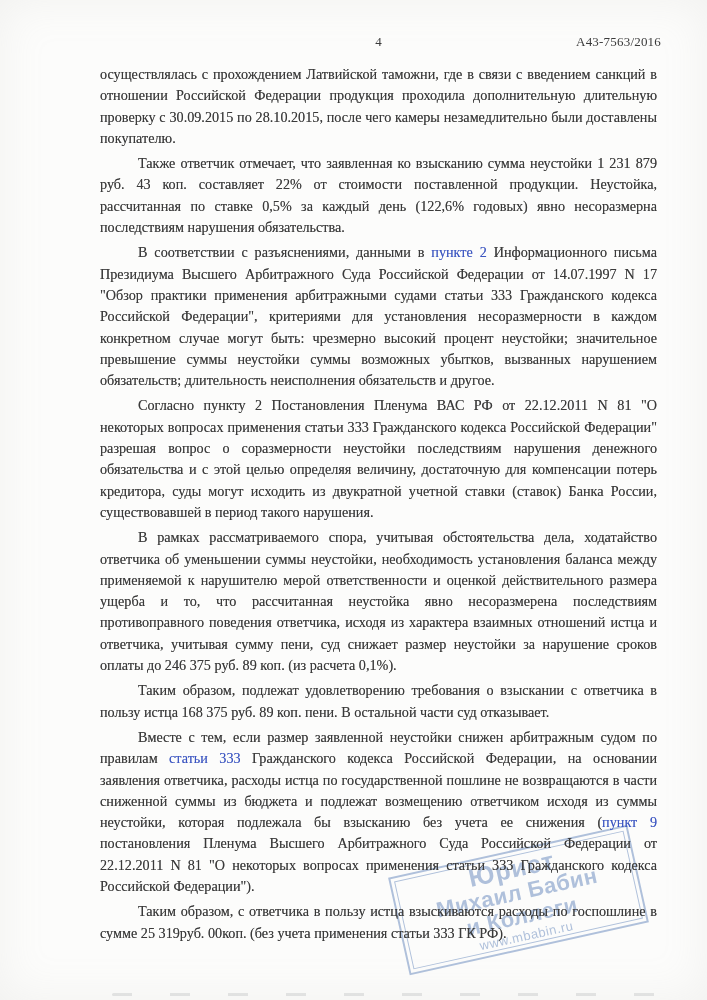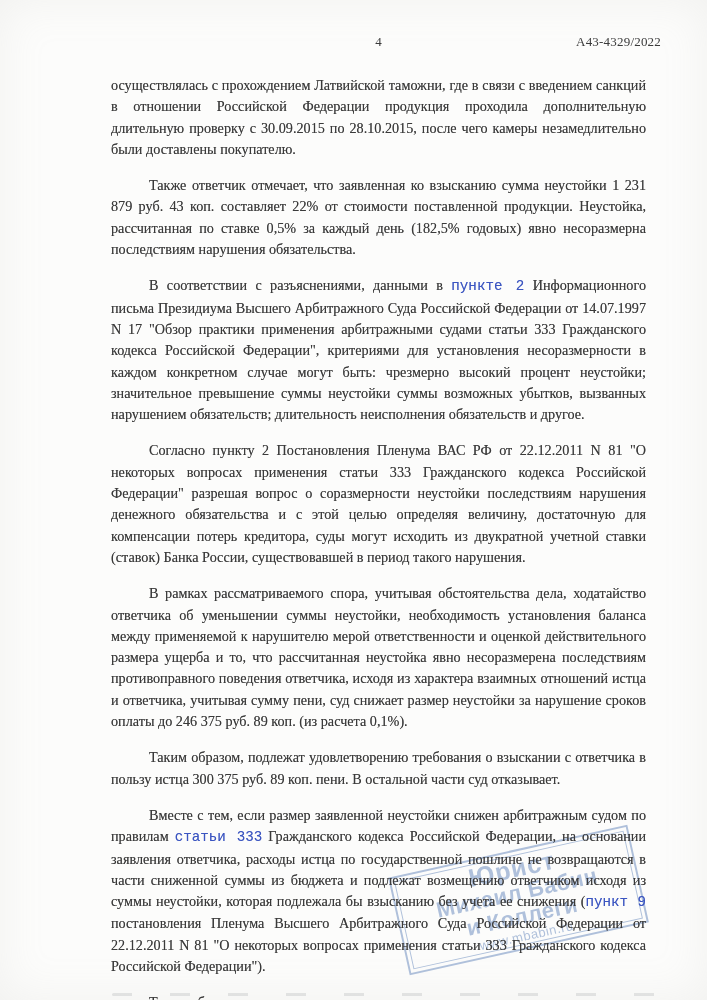--- a/index.html
+++ b/index.html
@@ -28,23 +28,23 @@
   .casenum{
     position:absolute; right:0; top:0; letter-spacing:0.2px;
   }
   .body-text{
     position:absolute; left:96px; top:60px; width:565px;
     text-align:justify; text-align-last:left;
     font-size:14.2px; line-height:21.3px;
     z-index:2;
     text-shadow:0 0 0.35px rgba(40,40,40,0.55);
   }
-  .para{margin:15px;}
+  .para{margin:4px;}
   .para.indent{text-indent:38px;}
-  .ref-link{color:var(--link-color); text-shadow:0 0 0.35px rgba(59,85,193,0.5); cursor:pointer;font-family:Liberation Mono, monospace;}
+  .ref-link{color:var(--link-color); text-shadow:0 0 0.35px rgba(59,85,193,0.5); cursor:pointer;}
   
   .stamp{
     position:absolute; left:396px; top:850px; width:245px; height:100px;
     transform:rotate(-12.5deg);
     z-index:1; opacity:0.82;
   }
   .stamp-frame{
     position:relative; width:100%; height:100%; box-sizing:border-box;
     border:2px solid var(--stamp-color);
     display:flex; flex-direction:column; align-items:center; justify-content:center;
@@ -70,30 +70,30 @@
     z-index:0;
   }
 </style>
 </head>
 <body>
 
 <div class="page">
 
   <div class="header">
     <span class="pagenum">4</span>
-    <span class="casenum">А43-4329/2022</span>
+    <span class="casenum">А43-7563/2016</span>
   </div>
 
   <div class="body-text" id="doc-body">
       <p class="para"><span>осуществлялась с прохождением Латвийской таможни, где в связи с введением санкций в отношении Российской Федерации продукция проходила дополнительную длительную проверку с 30.09.2015 по 28.10.2015, после чего камеры незамедлительно были доставлены покупателю.</span></p>
-      <p class="para indent"><span>Также ответчик отмечает, что заявленная ко взысканию сумма неустойки 1 231 879 руб. 43 коп. составляет 22% от стоимости поставленной продукции. Неустойка, рассчитанная по ставке 0,5% за каждый день (182,5% годовых) явно несоразмерна последствиям нарушения обязательства.</span></p>
+      <p class="para indent"><span>Также ответчик отмечает, что заявленная ко взысканию сумма неустойки 1 231 879 руб. 43 коп. составляет 22% от стоимости поставленной продукции. Неустойка, рассчитанная по ставке 0,5% за каждый день (122,6% годовых) явно несоразмерна последствиям нарушения обязательства.</span></p>
       <p class="para indent"><span>В соответствии с разъяснениями, данными в </span><span class="ref-link">пункте 2</span><span> Информационного письма Президиума Высшего Арбитражного Суда Российской Федерации от 14.07.1997 N 17 "Обзор практики применения арбитражными судами статьи 333 Гражданского кодекса Российской Федерации", критериями для установления несоразмерности в каждом конкретном случае могут быть: чрезмерно высокий процент неустойки; значительное превышение суммы неустойки суммы возможных убытков, вызванных нарушением обязательств; длительность неисполнения обязательств и другое.</span></p>
       <p class="para indent"><span>Согласно пункту 2 Постановления Пленума ВАС РФ от 22.12.2011 N 81 "О некоторых вопросах применения статьи 333 Гражданского кодекса Российской Федерации" разрешая вопрос о соразмерности неустойки последствиям нарушения денежного обязательства и с этой целью определяя величину, достаточную для компенсации потерь кредитора, суды могут исходить из двукратной учетной ставки (ставок) Банка России, существовавшей в период такого нарушения.</span></p>
       <p class="para indent"><span>В рамках рассматриваемого спора, учитывая обстоятельства дела, ходатайство ответчика об уменьшении суммы неустойки, необходимость установления баланса между применяемой к нарушителю мерой ответственности и оценкой действительного размера ущерба и то, что рассчитанная неустойка явно несоразмерена последствиям противоправного поведения ответчика, исходя из характера взаимных отношений истца и ответчика, учитывая сумму пени, суд снижает размер неустойки за нарушение сроков оплаты до 246 375 руб. 89 коп. (из расчета 0,1%).</span></p>
-      <p class="para indent"><span>Таким образом, подлежат удовлетворению требования о взыскании с ответчика в пользу истца 300 375 руб. 89 коп. пени. В остальной части суд отказывает.</span></p>
+      <p class="para indent"><span>Таким образом, подлежат удовлетворению требования о взыскании с ответчика в пользу истца 168 375 руб. 89 коп. пени. В остальной части суд отказывает.</span></p>
       <p class="para indent"><span>Вместе с тем, если размер заявленной неустойки снижен арбитражным судом по правилам </span><span class="ref-link">статьи 333</span><span> Гражданского кодекса Российской Федерации, на основании заявления ответчика, расходы истца по государственной пошлине не возвращаются в части сниженной суммы из бюджета и подлежат возмещению ответчиком исходя из суммы неустойки, которая подлежала бы взысканию без учета ее снижения (</span><span class="ref-link">пункт 9</span><span> постановления Пленума Высшего Арбитражного Суда Российской Федерации от 22.12.2011 N 81 "О некоторых вопросах применения статьи 333 Гражданского кодекса Российской Федерации").</span></p>
       <p class="para indent"><span>Таким образом, с ответчика в пользу истца взыскиваются расходы по госпошлине в сумме 25 319руб. 00коп. (без учета применения статьи 333 ГК РФ).</span></p>
     </div>
 
   <div class="stamp">
     <div class="stamp-frame">
       <div class="stamp-l1">Юрист</div>
       <div class="stamp-l2">Михаил Бабин</div>
       <div class="stamp-l3">и Коллеги</div>
       <div class="stamp-l4">www.mbabin.ru</div>

